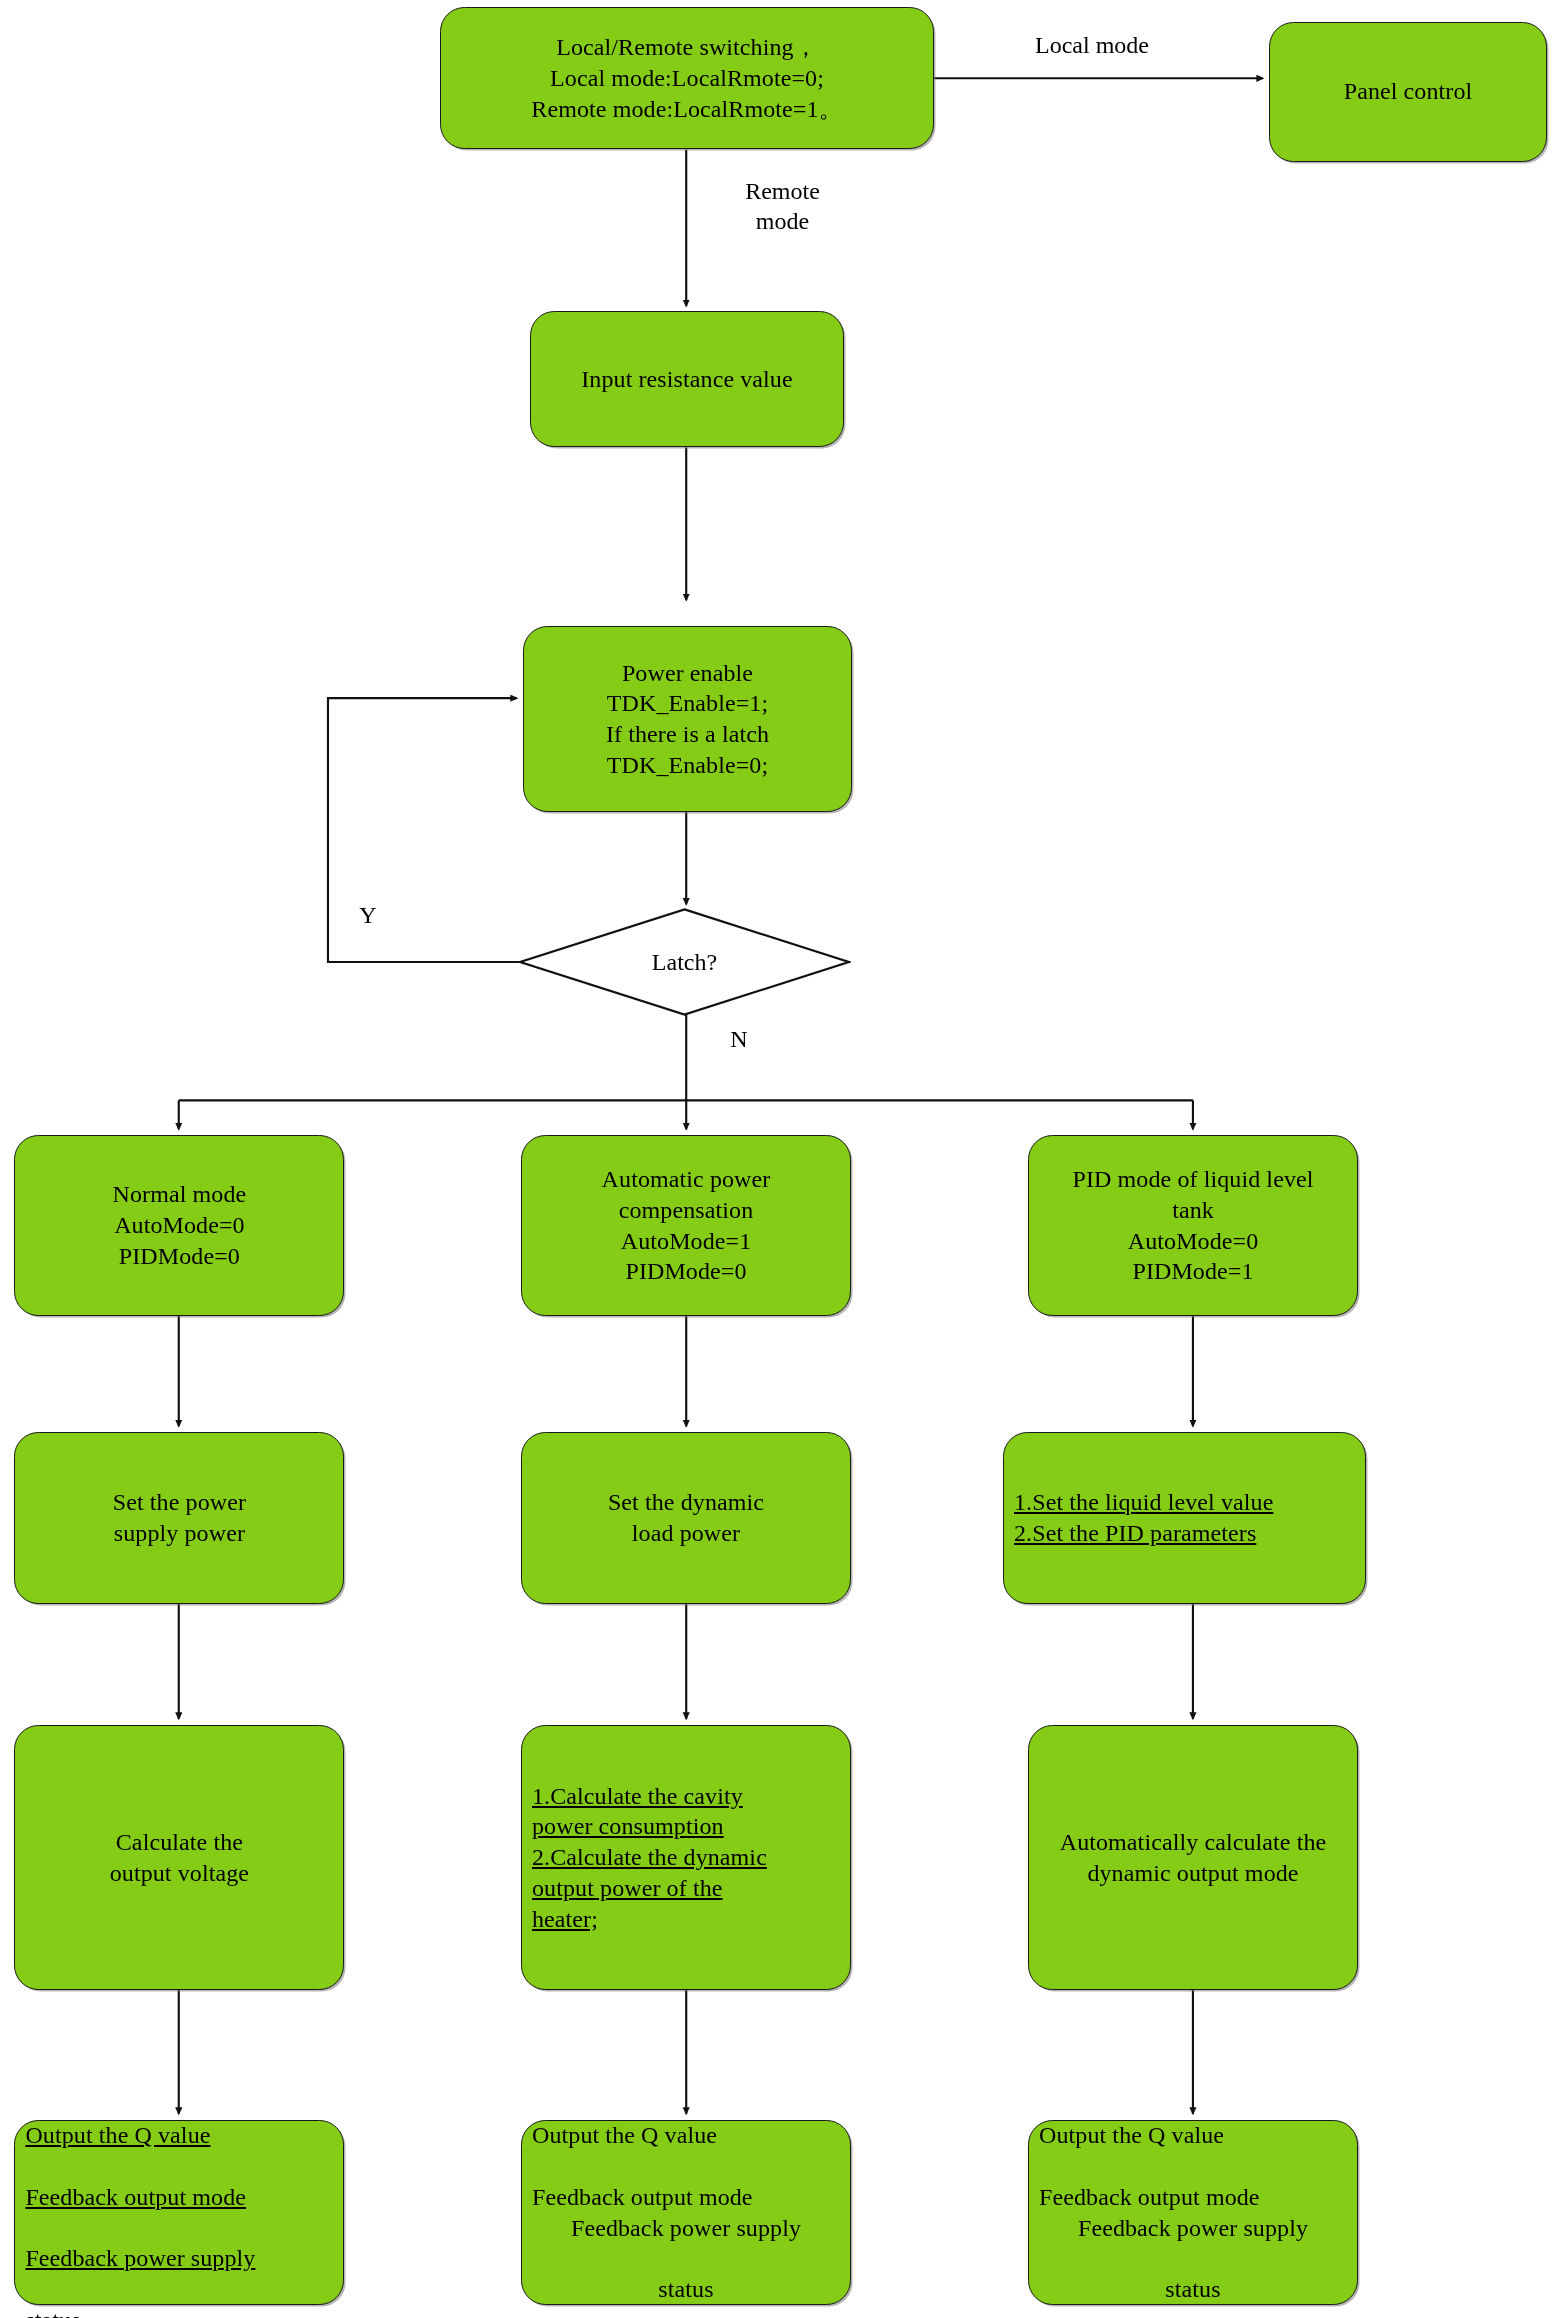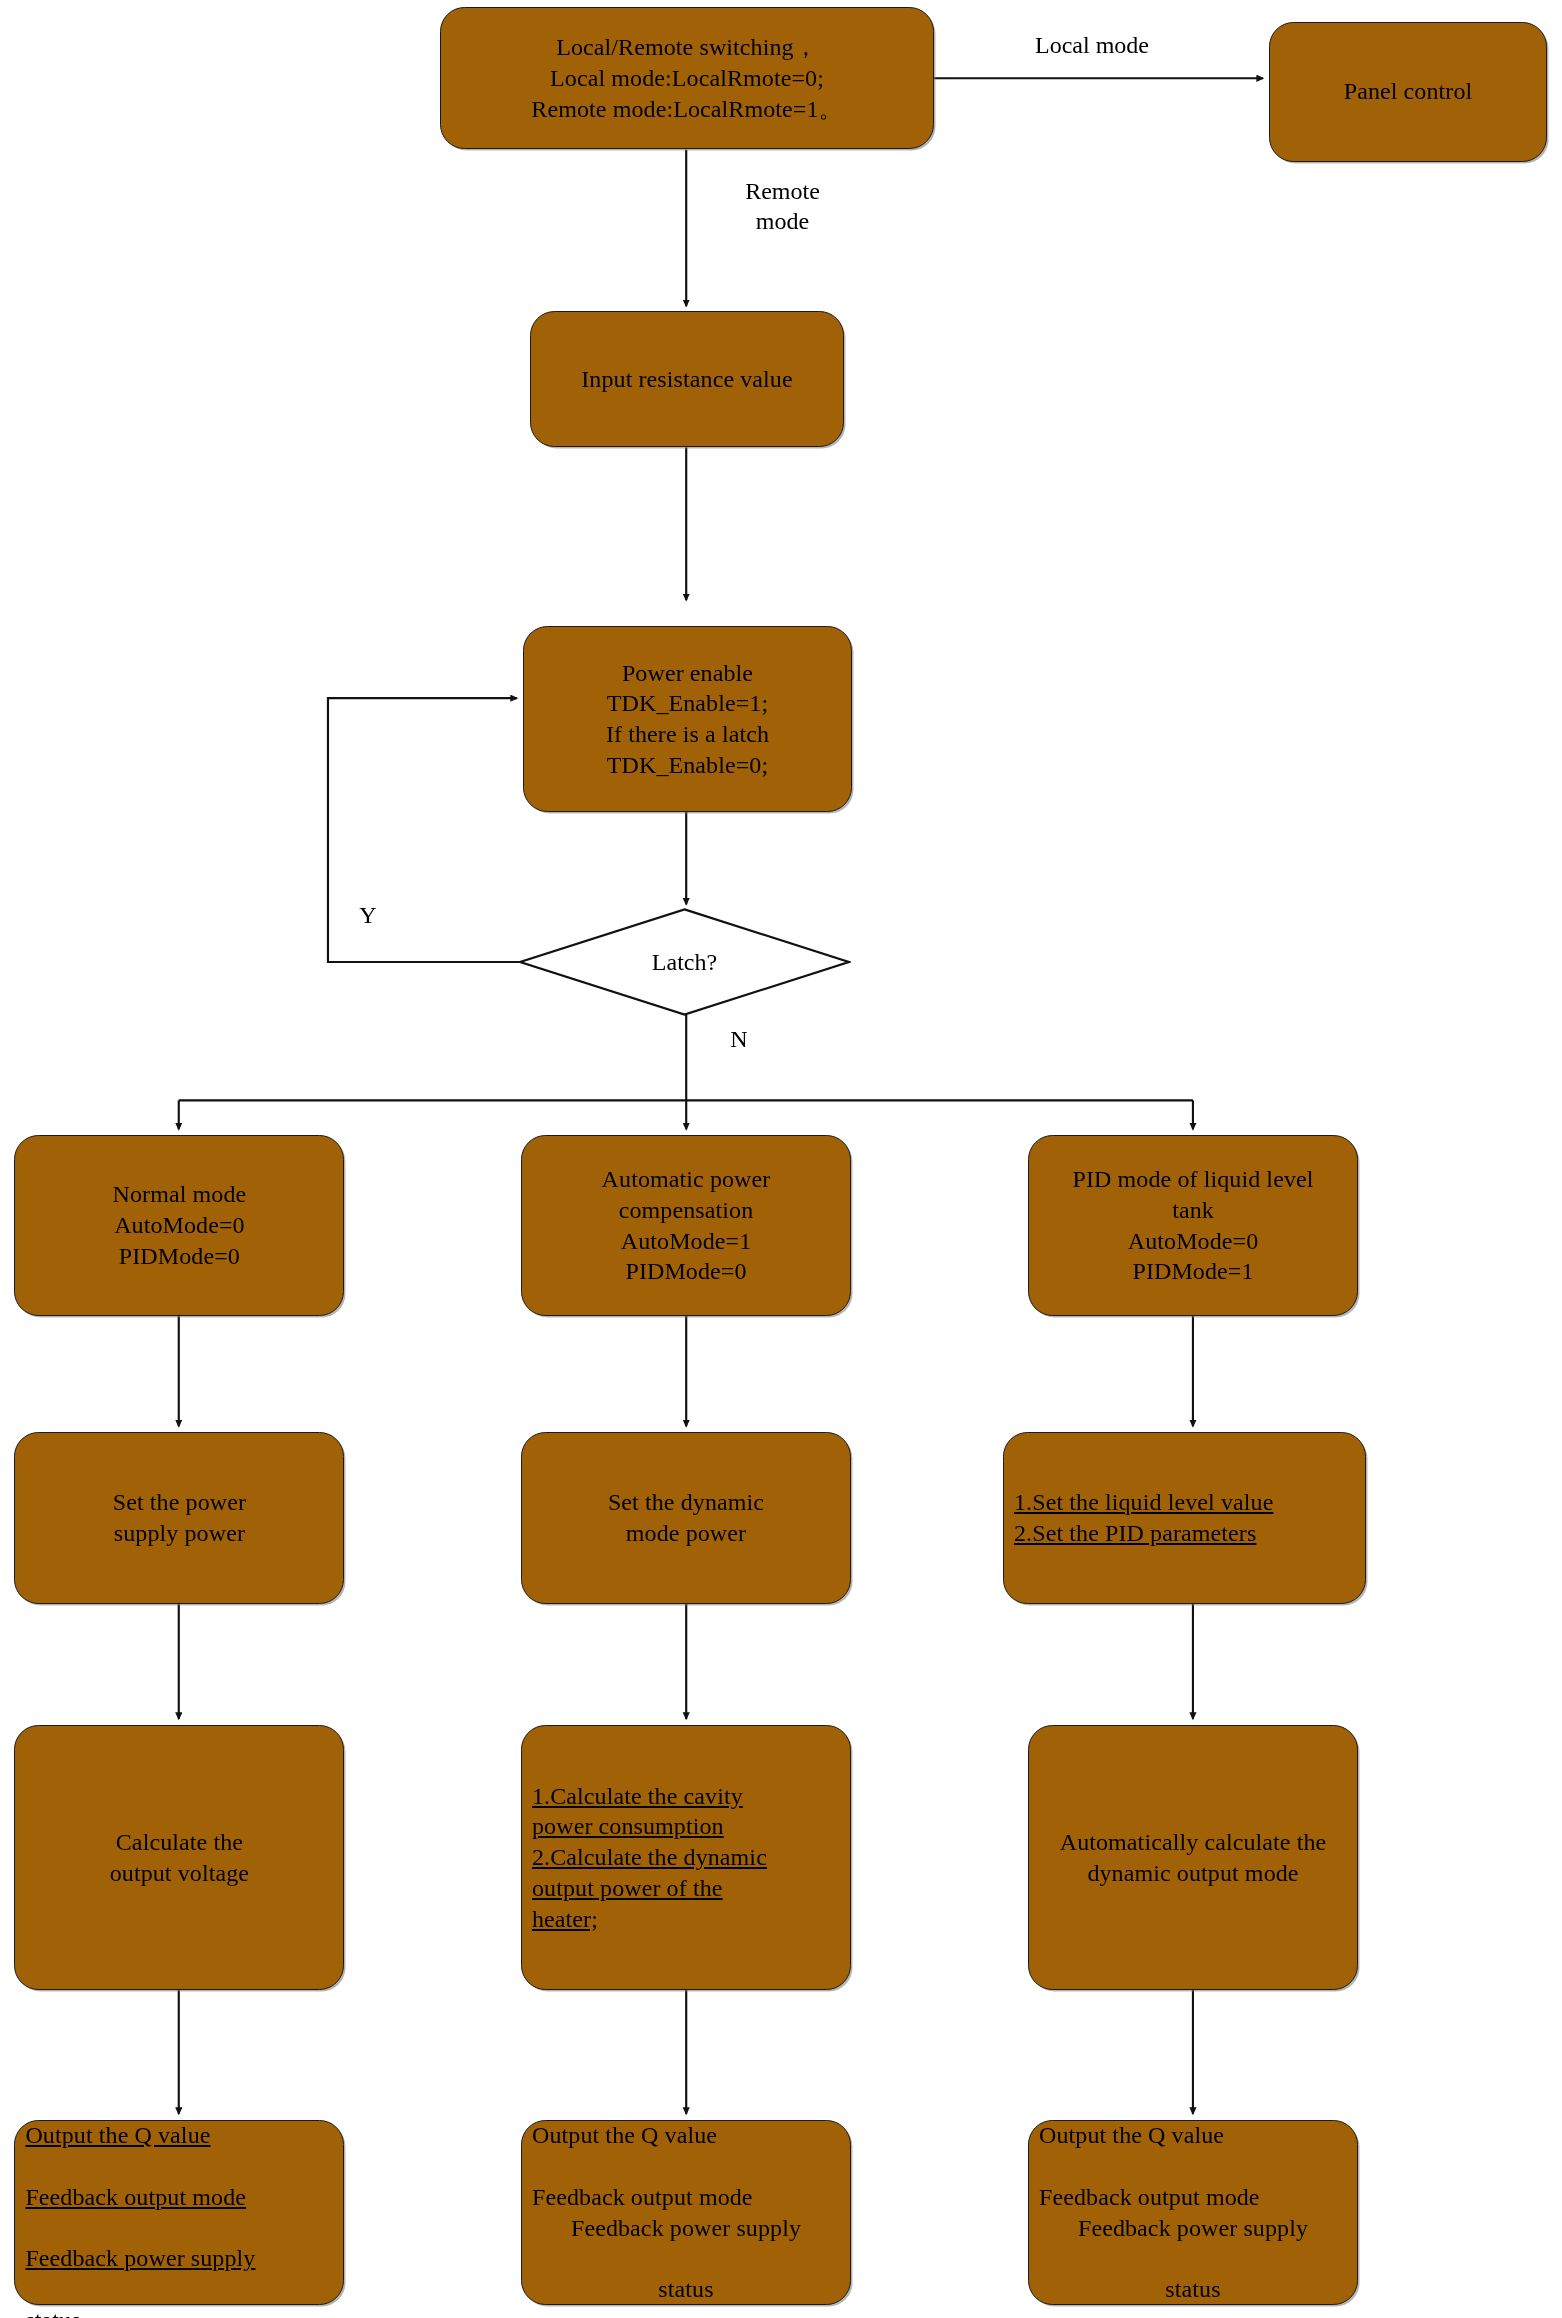--- a/index.html
+++ b/index.html
@@ -1,20 +1,20 @@
 <!DOCTYPE html>
 <html style="font-size:11.5px"><head>
 <meta charset="utf-8">
 <style>
   html,body{margin:0;padding:0;background:#ffffff;}
   body{font-family:"Liberation Serif","DejaVu Serif",serif;color:#000;}
   #canvas{position:relative;width:1562px;height:2319px;background:#fff;overflow:hidden;}
   svg.edges{position:absolute;left:0;top:0;width:1562px;height:2319px;pointer-events:none;}
   .node{position:absolute;box-sizing:border-box;border:1.4px solid #1a1a1a;border-radius:24.5px;
-        background:#a16207;display:flex;align-items:center;justify-content:flex-end;
+        background:#84cc16;display:flex;align-items:center;justify-content:flex-end;
         box-shadow:2.2px 2.2px 0 -0.7px rgba(120,120,120,0.55);}
   .node .txt{width:100%;padding:0 10px;box-sizing:border-box;text-align:center;
              font-size:24px;line-height:1.28;white-space:pre-line;letter-spacing:0.1px;}
   .node .txt.left{text-align:left;text-decoration:underline;}
   .node .txt.mixed{text-align:left;}
   .node .txt.mixed .c{display:block;text-align:center;}
   .diamond{position:absolute;}
   .diamond .dtxt{position:absolute;left:0;top:0;width:100%;height:100%;
                  display:flex;align-items:center;justify-content:center;
                  font-size:24px;}
@@ -122,21 +122,21 @@
 PIDMode=1</span>
   </div>
 
   <div class="node" style="left:14.4px;top:1432px;width:330px;height:172px;">
     <span class="txt">Set the power
 supply power</span>
   </div>
 
   <div class="node" style="left:521px;top:1432px;width:330px;height:172px;">
     <span class="txt">Set the dynamic
-mode power</span>
+load power</span>
   </div>
 
   <div class="node" style="left:1003px;top:1432px;width:363px;height:172px;">
     <span class="txt left">1.Set the liquid level value
 2.Set the PID parameters</span>
   </div>
 
   <div class="node" style="left:14.4px;top:1725px;width:330px;height:265px;">
     <span class="txt">Calculate the
 output voltage</span>

